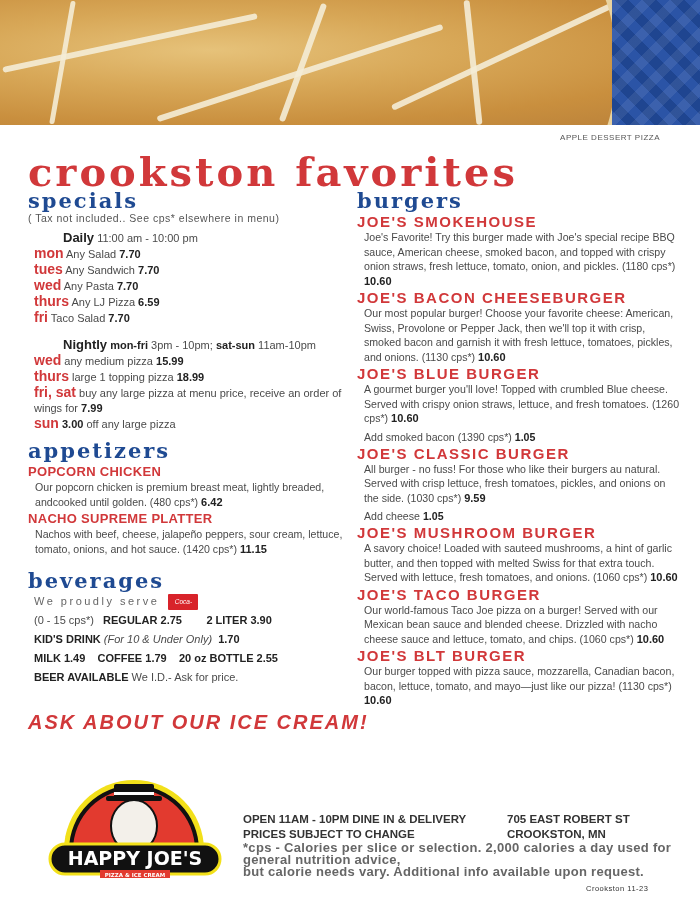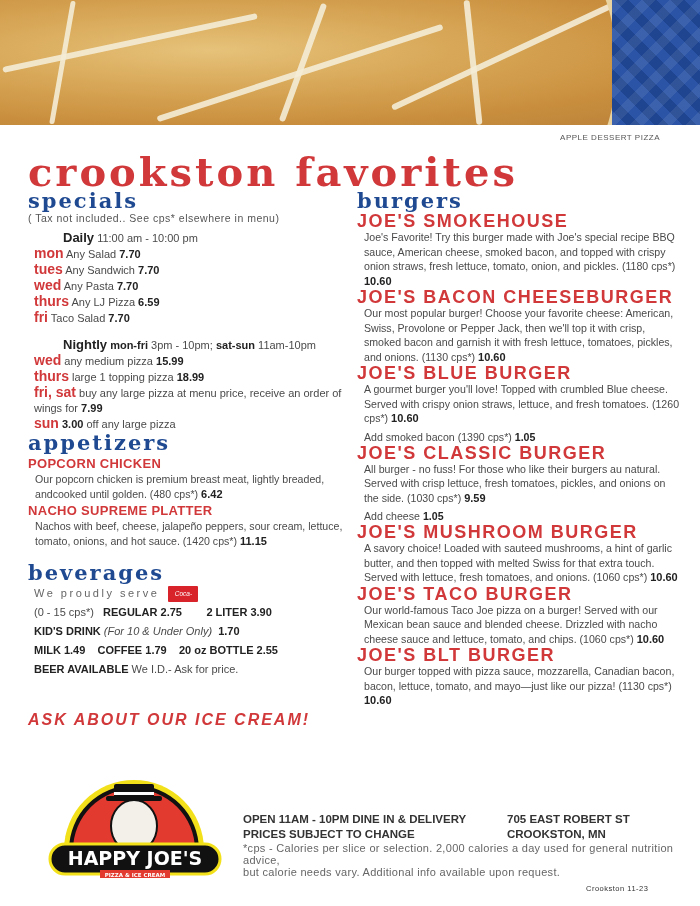--- a/index.html
+++ b/index.html
@@ -22,35 +22,35 @@
   .sec { font-family:"DejaVu Serif", serif; font-weight:bold; color:#1f4a92; font-size:21px; letter-spacing:2px; line-height:22px; }
   .col { position:absolute; }
   .left { left:28px; top:190px; width:320px; }
   .right { left:357px; top:190px; width:325px; }
   .sub { font-size:10.5px; color:#555; letter-spacing:.5px; margin-bottom:6px; }
   .line { font-size:11px; line-height:15px; color:#4a4a4a;padding-left:35px; }
   .day { font-weight:bold; color:#d1383a; font-size:14px; }
   .b { font-weight:bold; color:#222; }
   .lead { font-weight:bold; color:#222; font-size:13px; }
   .ind { padding-left:6px; }
-  .item-title { font-weight:bold; color:#d1383a; font-size:18px; letter-spacing:1.5px; line-height:17px; margin-top:1px; }
+  .item-title { font-weight:bold; color:#d1383a; font-size:15px; letter-spacing:1.5px; line-height:17px; margin-top:1px; }
   .item-title.app { letter-spacing:.3px; font-size:13px; }
   .desc { font-size:10.6px; line-height:14.5px; color:#4a4a4a; padding-left:7px; }
   .desc .b { font-size:11px; }
   .addon { font-size:10.6px; color:#4a4a4a; padding-left:7px; margin-top:4px; line-height:14px; }
   .bev { font-size:11px; line-height:19px; padding-left:6px; color:#4a4a4a; }
   .proud { letter-spacing:2.5px; color:#666; font-size:11px; }
   .coke { display:inline-block; width:30px; height:16px; background:#d8232a; vertical-align:middle; margin-left:6px;
           color:#fff; font-size:6.5px; font-style:italic; text-align:center; line-height:16px; border-radius:1px; }
-  .ice { position:absolute; left:28px; top:711px; color:#d1383a; font-size:16px; font-weight:bold; font-style:italic;
+  .ice { position:absolute; left:28px; top:711px; color:#d1383a; font-size:20px; font-weight:bold; font-style:italic;
          letter-spacing:2px; }
   .logo { position:absolute; left:42px; top:762px; width:185px; height:122px; }
   .footer { position:absolute; left:228px; top:812px;margin-left:15px; }
   .f-bold { font-weight:bold; color:#333; font-size:11.5px; line-height:15px; }
-  .f-small { font-size:11px; color:#666; line-height:12px; letter-spacing:.3px; }
+  .f-small { font-size:13px; color:#666; line-height:12px; letter-spacing:.3px;font-weight:bold; }
   .addr { position:absolute; left:507px; top:812px; font-weight:bold; color:#333; font-size:11.5px; line-height:15px; }
   .code { position:absolute; left:586px; top:884px; font-size:7.5px; color:#333; letter-spacing:.5px; }
 </style>
 </head>
 <body>
 
 <div class="hero">
   <div class="drizzle" style="left:0;top:40px;width:260px;height:6px;transform:rotate(-12deg);"></div>
   <div class="drizzle" style="left:150px;top:70px;width:300px;height:6px;transform:rotate(-18deg);"></div>
   <div class="drizzle" style="left:300px;top:0;width:6px;height:125px;transform:rotate(20deg);"></div>
@@ -82,21 +82,21 @@
     <span class="b">mon-fri</span>
     <span>3pm - 10pm;</span>
     <span class="b">sat-sun</span>
     <span>11am-10pm</span>
   </div>
   <div class="line ind"><span class="day">wed</span> <span>any medium pizza</span> <span class="b">15.99</span></div>
   <div class="line ind"><span class="day">thurs</span> <span>large 1 topping pizza</span> <span class="b">18.99</span></div>
   <div class="line ind"><span class="day">fri, sat</span> <span>buy any large pizza at menu price, receive an order of wings for</span> <span class="b">7.99</span></div>
   <div class="line ind"><span class="day">sun</span> <span class="b">3.00</span> <span>off any large pizza</span></div>
 
-  <div class="sec" style="">appetizers</div>
+  <div class="sec" style="margin-top:8px">appetizers</div>
   <div class="item-title app">POPCORN CHICKEN</div>
   <div class="desc"><span>Our popcorn chicken is premium breast meat, lightly breaded, andcooked until golden. (480 cps*)</span> <span class="b">6.42</span></div>
   <div class="item-title app">NACHO SUPREME PLATTER</div>
   <div class="desc"><span>Nachos with beef, cheese, jalapeño peppers, sour cream, lettuce, tomato, onions, and hot sauce. (1420 cps*)</span> <span class="b">11.15</span></div>
 
   <div class="sec" style="margin-top:14px">beverages</div>
   <div class="bev">
     <span class="proud">We proudly serve</span>
     <span class="coke">Coca-Cola</span>
   </div>

